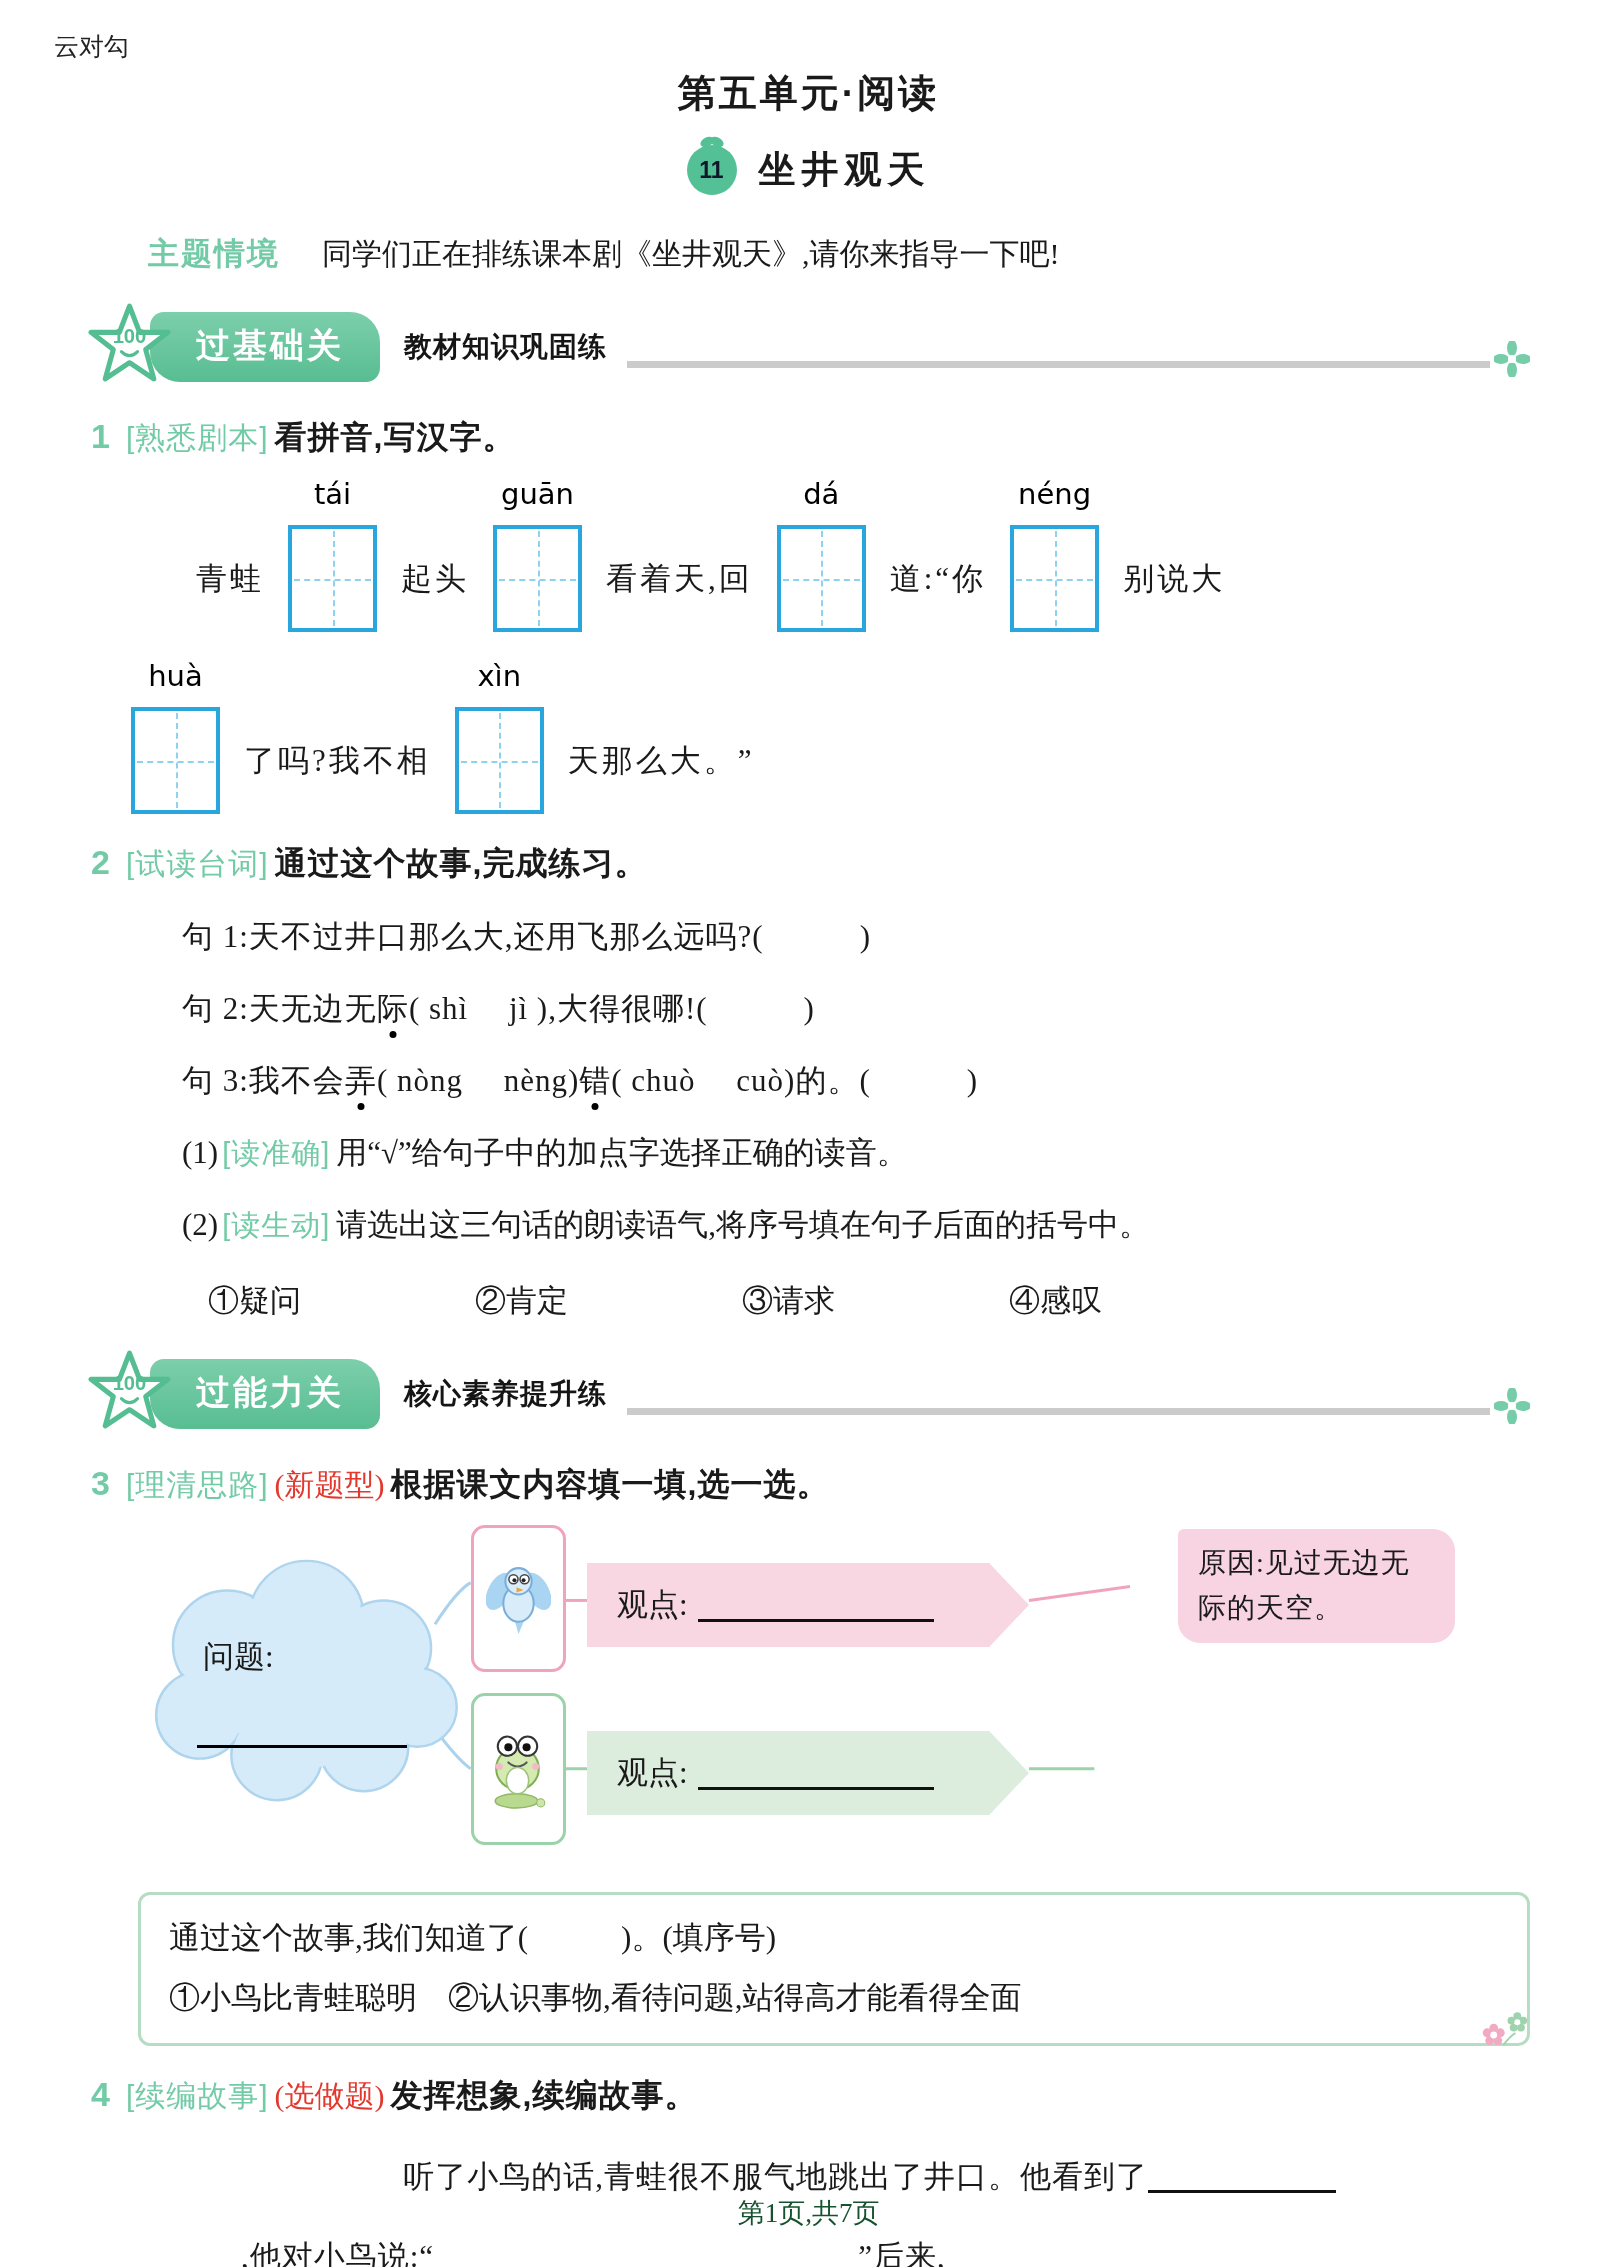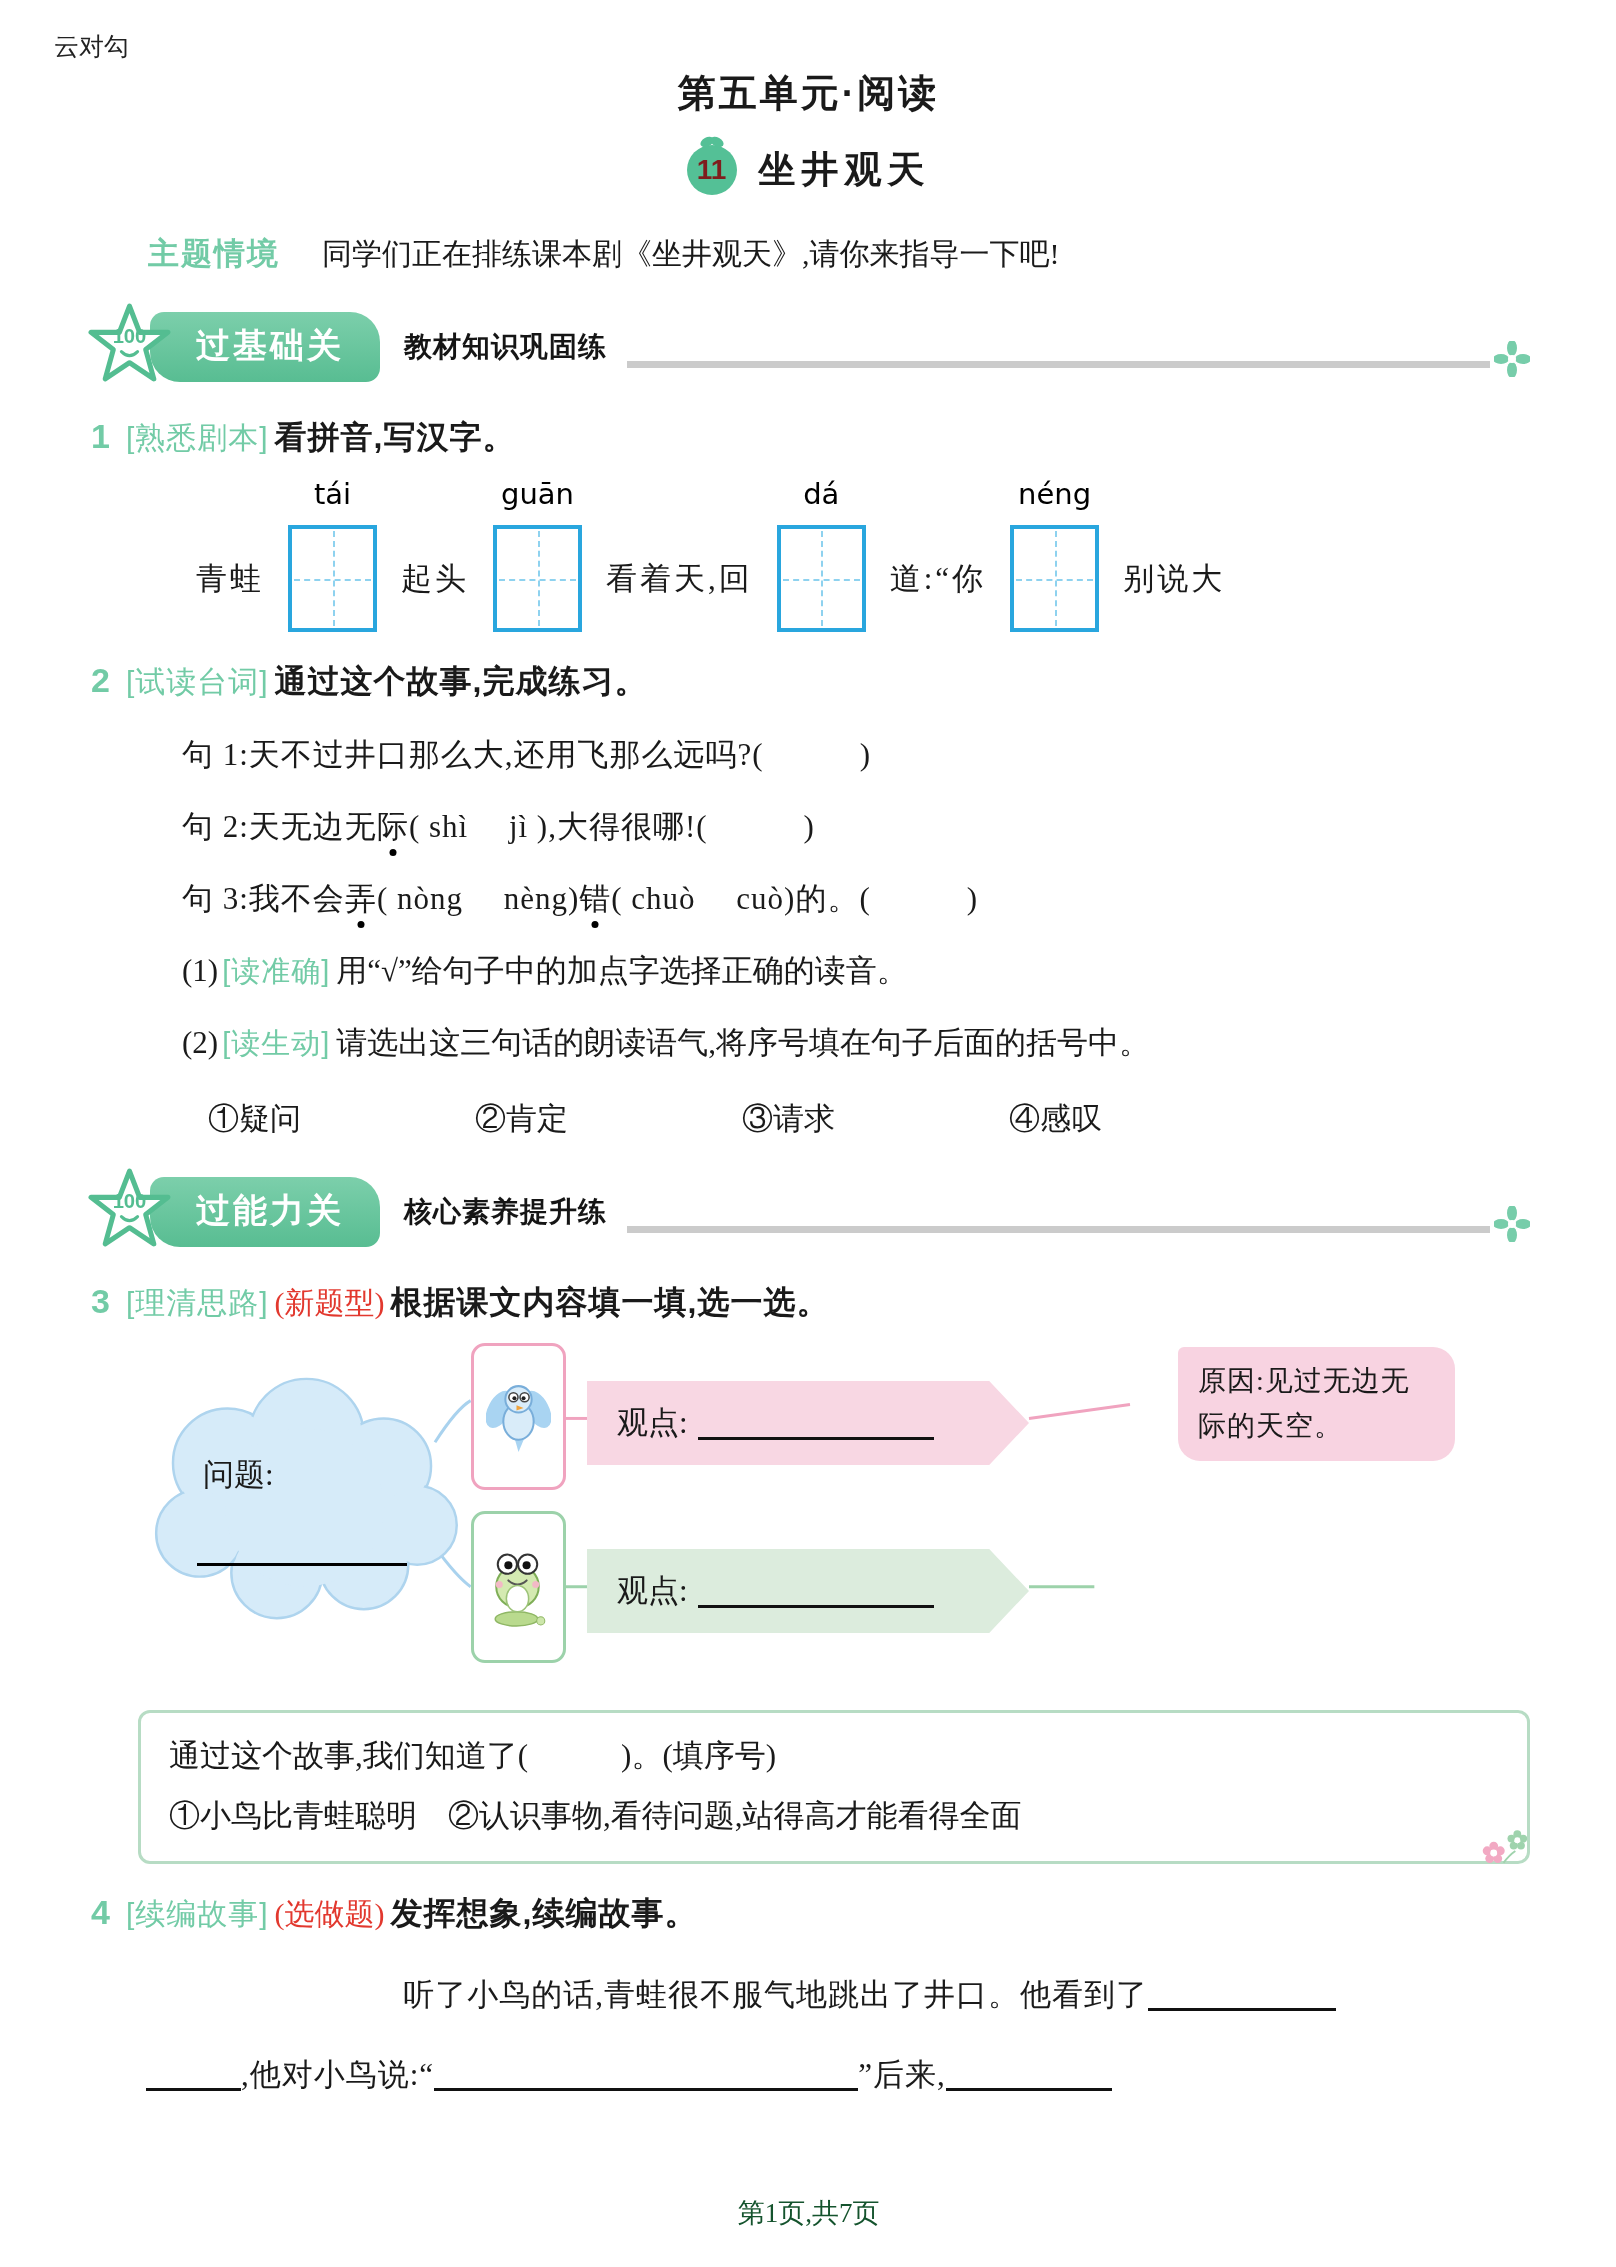--- a/index.html
+++ b/index.html
@@ -11,21 +11,21 @@
   }
   .content { padding:26px 87px 0 87px; }
 
   .watermark { position:absolute; left:54px; top:30px; font-size:25px; color:#222; }
 
   .unit-title { text-align:center; font-family:"Liberation Sans",sans-serif;
     font-weight:bold; font-size:38px; letter-spacing:3px; margin-top:42px; }
 
   .lesson-line { display:flex; justify-content:center; align-items:center; gap:22px; margin-top:26px; }
   .lesson-num { position:relative; width:50px; height:50px; border-radius:50%; background:#54c096;
-    color:#7f1d1d; font-family:"Liberation Sans",sans-serif; font-weight:bold; font-size:28px;
+    color:#0f172a; font-family:"Liberation Sans",sans-serif; font-weight:bold; font-size:23px;
     display:flex; align-items:center; justify-content:center; flex:none; }
   .lesson-num svg.leaf { position:absolute; top:-11px; left:50%; transform:translateX(-50%); }
   .lesson-title { font-family:Liberation Mono, monospace; font-weight:bold; font-size:37px; letter-spacing:6px; }
 
   .theme-line { margin:38px 0 0 61px; font-size:30px; }
   .theme-label { color:#72cba6; font-family:"Liberation Sans",sans-serif; font-weight:bold;
     font-size:31px; letter-spacing:2px; margin-right:42px; }
 
   .section-header { display:flex; align-items:center; margin-top:30px; height:83px; }
   .star-icon { z-index:2; margin-right:-22px; flex:none; }
@@ -163,20 +163,32 @@
         <span class="pbox-wrap">
           <span class="pinyin">dá</span>
           <span class="pbox"></span>
         </span>
         <span class="seg">道:“你</span>
         <span class="pbox-wrap">
           <span class="pinyin">néng</span>
           <span class="pbox"></span>
         </span>
         <span class="seg">别说大</span>
+      </div>
+    <div class="pinyin-row row2">
+        <span class="pbox-wrap">
+          <span class="pinyin">huà</span>
+          <span class="pbox"></span>
+        </span>
+        <span class="seg">了吗?我不相</span>
+        <span class="pbox-wrap">
+          <span class="pinyin">xìn</span>
+          <span class="pbox"></span>
+        </span>
+        <span class="seg">天那么大。”</span>
       </div>
 
     <div class="q-head">
       <span class="q-num">2</span>
       <span class="q-tag">[试读台词]</span>
       <span class="q-title">通过这个故事,完成练习。</span>
     </div>
     <div class="sentences">
       <div class="sentence"><span class="seg">句 1:天不过井口那么大,还用飞那么远吗?(　　　)</span></div>
       <div class="sentence"><span class="seg">句 2:天无边无</span><span class="seg dotchar">际</span><span class="seg">( shì　 jì ),大得很哪!(　　　)</span></div>

